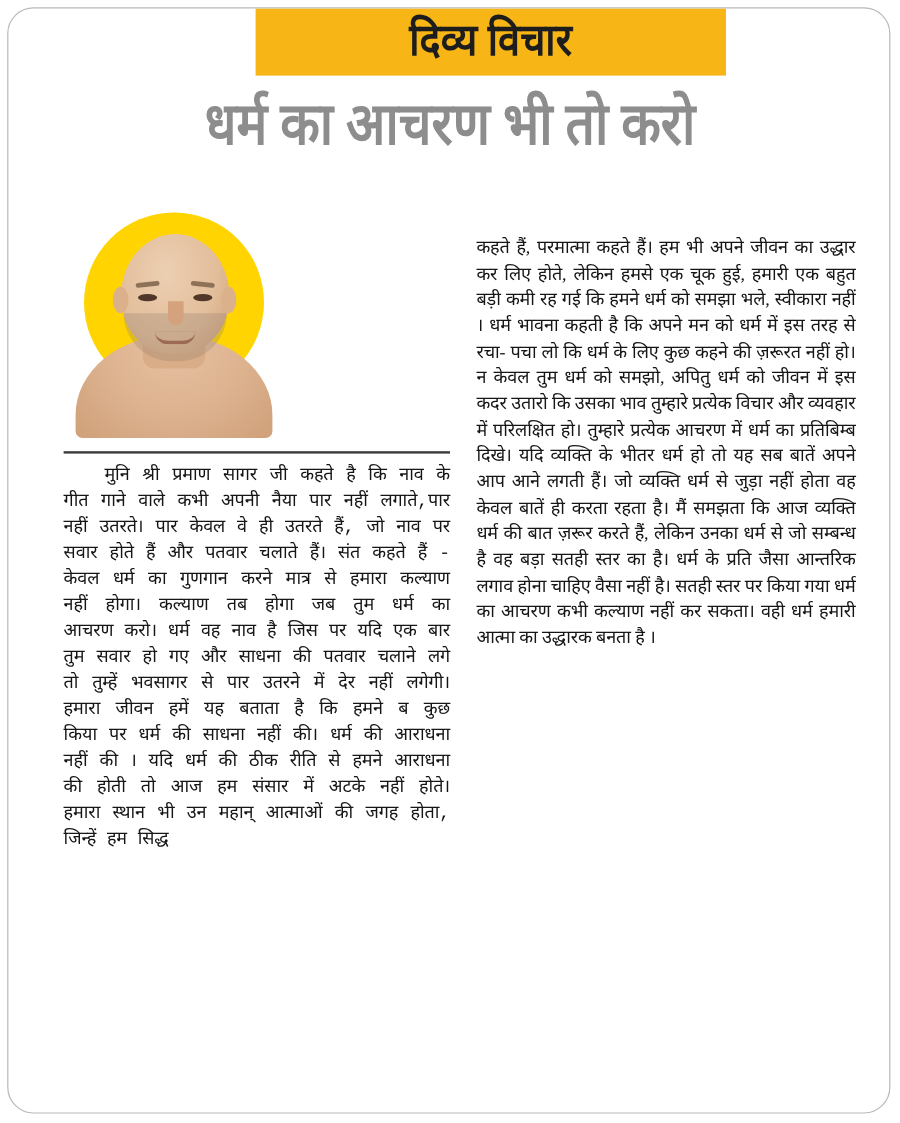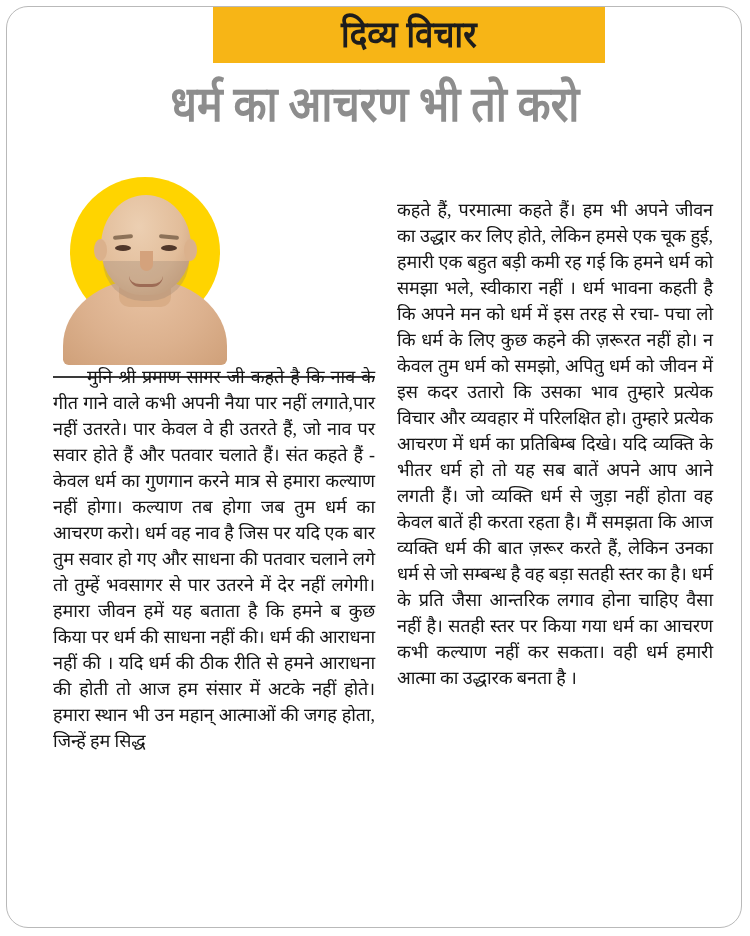--- a/index.html
+++ b/index.html
@@ -229,34 +229,35 @@
     top: 369px;
     width: 322px;
     height: 0;
     border-top: 2.2px solid #3a3a3a;
   }
 
   
   .col {
     position: absolute;
     font-family: "Liberation Serif", "DejaVu Serif", serif;
-    font-size: 18px;
+    font-size: 15px;
     line-height: 1.445;
     color: #151515;
     text-align: justify;
     text-justify: inter-word;
     letter-spacing: -0.1px;
   }
   .col p {
     margin: 0;
   }
   .col-left {
     left: 46px;
-    top: 357px;
+    top: 379px;
     width: 322px;
+    font-family: Liberation Mono, monospace;
   }
   .col-left p {
     text-indent: 34px;
   }
   .col-right {
     left: 390px;
     top: 190px;
     width: 316px;
   }
   .col-right p {

